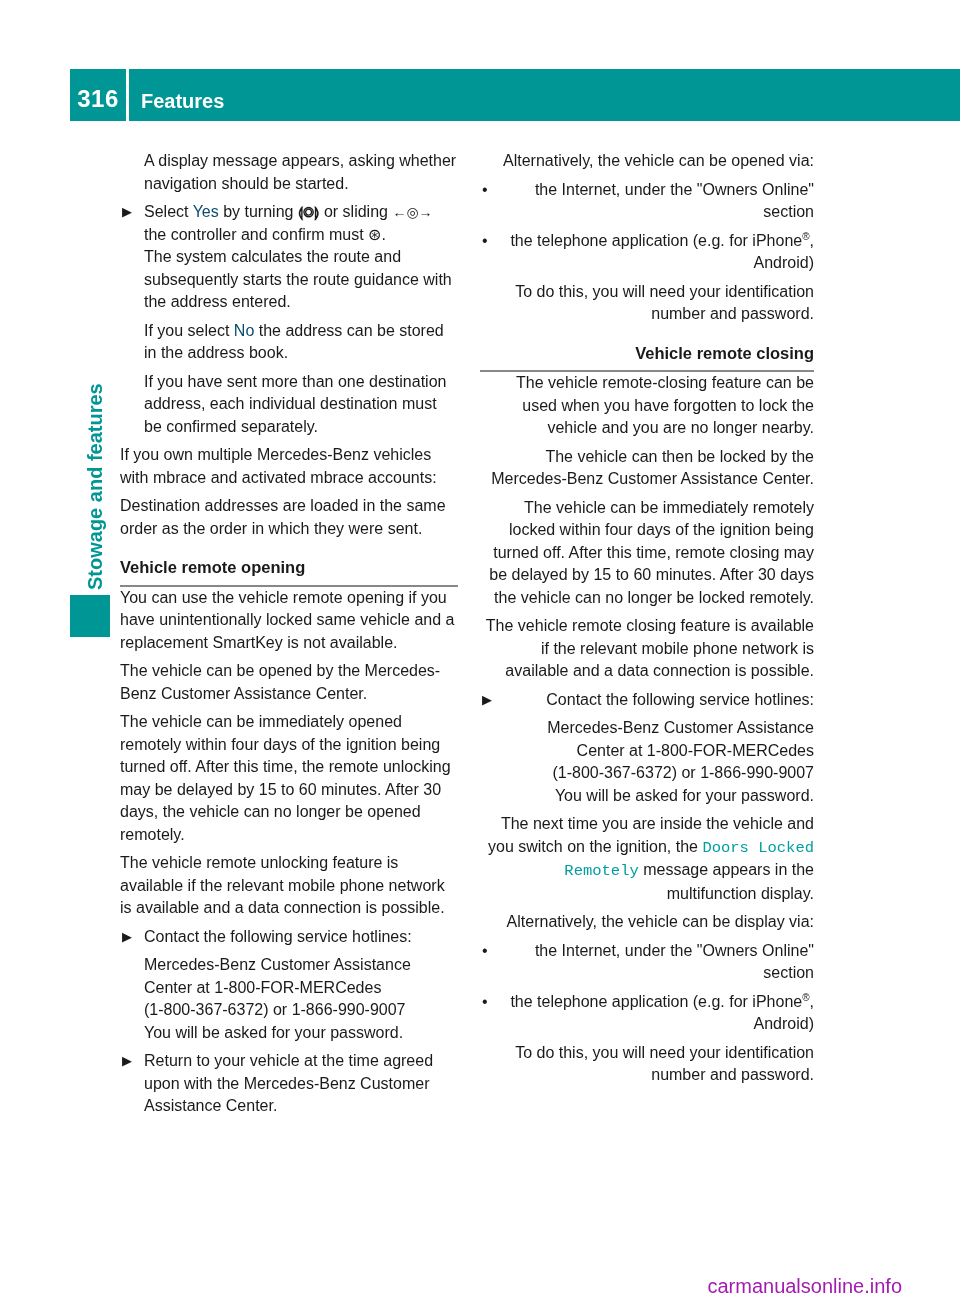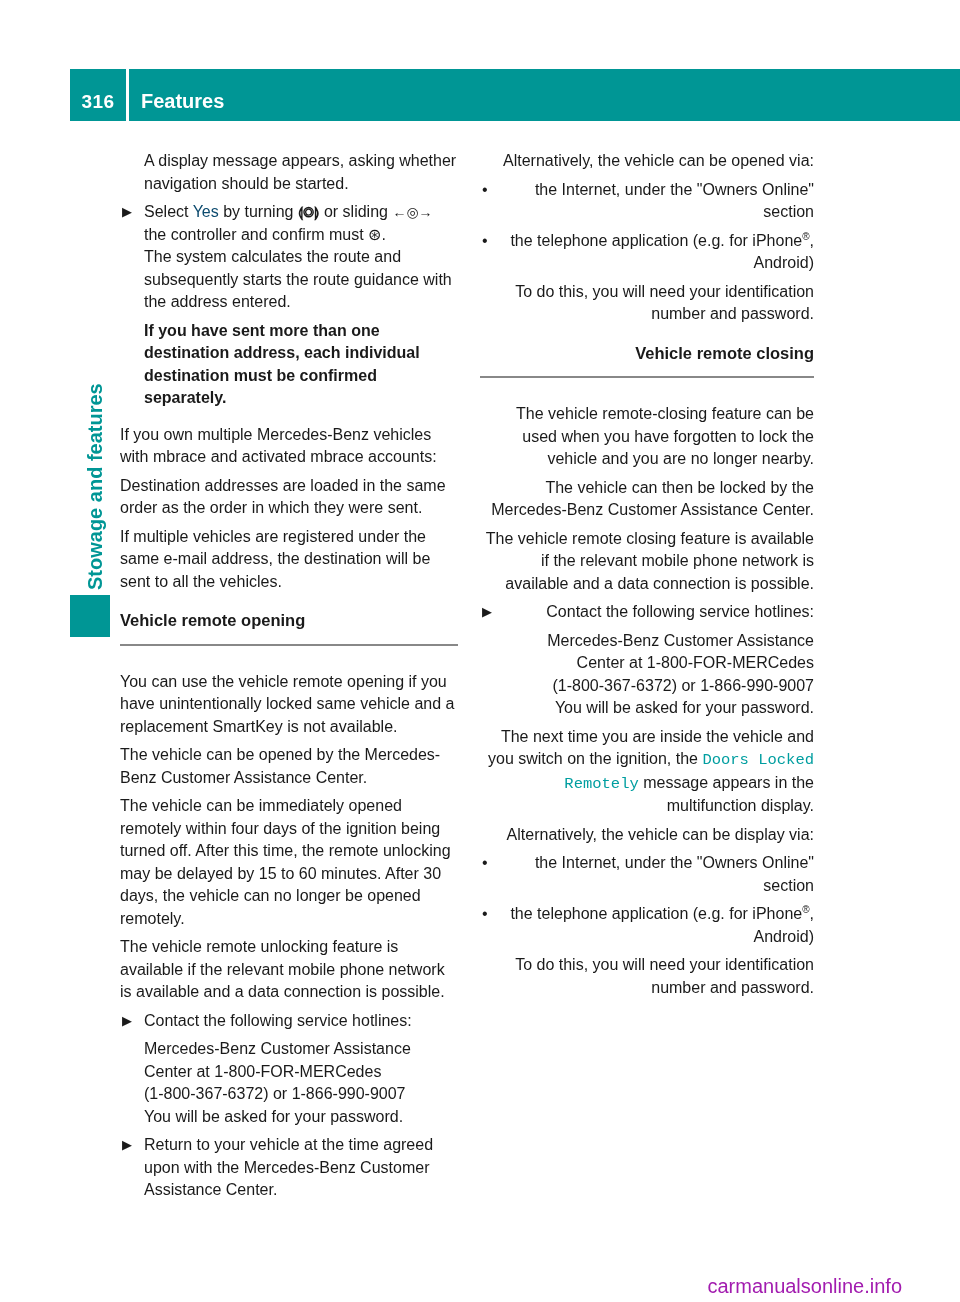--- a/index.html
+++ b/index.html
@@ -4,21 +4,21 @@
 <style>
   html, body { margin: 0; padding: 0; background: #ffffff; }
   body { width: 960px; height: 1302px; position: relative; overflow: hidden;
          font-family: "Liberation Sans", sans-serif; color: #1a1a1a; }
 
   .header-page { position: absolute; left: 70px; top: 69px; width: 56px; height: 52px;
                  background: #009695; }
   .header-title-bar { position: absolute; left: 129px; top: 69px; width: 869px; height: 52px;
                       background: #009695; }
   .page-number { position: absolute; left: 0; right: 0; bottom: 8px; text-align: center;
-                 color: #ffffff; font-weight: bold; font-size: 19px; letter-spacing: 0.5px; }
+                 color: #ffffff; font-weight: bold; font-size: 24px; letter-spacing: 0.5px; }
   .section-title { position: absolute; left: 12px; bottom: 8px; color: #ffffff;
                    font-weight: bold; font-size: 20px; }
 
   .side-tab-label { position: absolute; left: 84px; top: 590px; width: 280px; height: 30px;
                     transform-origin: 0 0; transform: rotate(-90deg);
                     color: #009695; font-weight: bold; font-size: 20px; white-space: nowrap; }
   .side-tab-block { position: absolute; left: 70px; top: 595px; width: 40px; height: 42px;
                     background: #009695; }
 
   .col { position: absolute; top: 150px; width: 338px; font-size: 16px; line-height: 22.5px; }
@@ -29,21 +29,21 @@
   .indent { padding-left: 24px; margin-bottom: 0; }
   .indent + .indent { margin-top: 6px; }
   .step { position: relative; padding-left: 24px; margin: 0 0 0 0; }
   .step .arrow { position: absolute; left: 2px; top: 0; font-size: 13px; }
   .bullet { position: relative; padding-left: 17px; margin: 0 0 6px 0; }
   .bullet .dot { position: absolute; left: 2px; top: 0; }
   .hl { color: #0c4a6e; }
   .mono { font-family: "Liberation Mono", monospace; color: #009ea0; font-size: 15.5px; }
   sup { font-size: 10px; line-height: 0; }
 
-  h2 { margin: 16px 0 25px 0; font-size: 16.5px; font-weight: bold; padding-bottom: 12px;
+  h2 { margin: 16px 0 0 0; font-size: 16.5px; font-weight: bold; padding-bottom: 6px;
        border-bottom: 2px solid #888888; }
 
   .watermark { position: absolute; right: 58px; bottom: 4px; font-size: 20px; color: #a21caf; }
 </style>
 </head>
 <body>
 
 <div class="header-page">
   <div class="page-number">316</div>
 </div>
@@ -55,25 +55,25 @@
 <div class="side-tab-block"></div>
 
 <div class="col col-left">
   <p class="indent">A display message appears, asking whether navigation should be started.</p>
 
   <div class="step" style="margin-top:6px;">
     <span class="arrow">▶</span>
     <span>Select </span><span class="hl">Yes</span><span> by turning </span><span style="font-weight:bold;font-size:14px;">⟬◎⟭</span><span> or sliding </span><span style="font-size:14px;">←◎→</span><span> the controller and confirm must </span><span>⊛</span><span>.</span>
     <div>The system calculates the route and subsequently starts the route guidance with the address entered.</div>
   </div>
-  <p class="indent" style="margin-top:6px;margin-bottom:14px;font-weight:bold;">If you have sent more than one destination address, each individual destination must be confirmed separately.</p>
+  <p class="indent" style="margin-top:6px;"><span>If you select </span><span class="hl">No</span><span> the address can be stored in the address book.</span></p>
+  <p class="indent" style="margin-top:6px;margin-bottom:6px;">If you have sent more than one destination address, each individual destination must be confirmed separately.</p>
 
   <p>If you own multiple Mercedes-Benz vehicles with mbrace and activated mbrace accounts:</p>
   <p>Destination addresses are loaded in the same order as the order in which they were sent.</p>
-  <p>If multiple vehicles are registered under the same e-mail address, the destination will be sent to all the vehicles.</p>
 
   <h2>Vehicle remote opening</h2>
   <p>You can use the vehicle remote opening if you have unintentionally locked same vehicle and a replacement SmartKey is not available.</p>
   <p>The vehicle can be opened by the Mercedes-Benz Customer Assistance Center.</p>
   <p>The vehicle can be immediately opened remotely within four days of the ignition being turned off. After this time, the remote unlocking may be delayed by 15 to 60 minutes. After 30 days, the vehicle can no longer be opened remotely.</p>
   <p>The vehicle remote unlocking feature is available if the relevant mobile phone network is available and a data connection is possible.</p>
 
   <div class="step">
     <span class="arrow">▶</span>
     <span>Contact the following service hotlines:</span>
@@ -97,20 +97,21 @@
   </div>
   <div class="bullet">
     <span class="dot">•</span>
     <span>the telephone application (e.g. for iPhone</span><sup>®</sup><span>, Android)</span>
   </div>
   <p>To do this, you will need your identification number and password.</p>
 
   <h2>Vehicle remote closing</h2>
   <p>The vehicle remote-closing feature can be used when you have forgotten to lock the vehicle and you are no longer nearby.</p>
   <p>The vehicle can then be locked by the Mercedes-Benz Customer Assistance Center.</p>
+  <p>The vehicle can be immediately remotely locked within four days of the ignition being turned off. After this time, remote closing may be delayed by 15 to 60 minutes. After 30 days the vehicle can no longer be locked remotely.</p>
   <p>The vehicle remote closing feature is available if the relevant mobile phone network is available and a data connection is possible.</p>
 
   <div class="step">
     <span class="arrow">▶</span>
     <span>Contact the following service hotlines:</span>
   </div>
   <div class="indent" style="margin-top:6px;margin-bottom:6px;">
     <div>Mercedes-Benz Customer Assistance Center at 1-800-FOR-MERCedes</div>
     <div>(1-800-367-6372) or 1-866-990-9007</div>
     <div>You will be asked for your password.</div>

